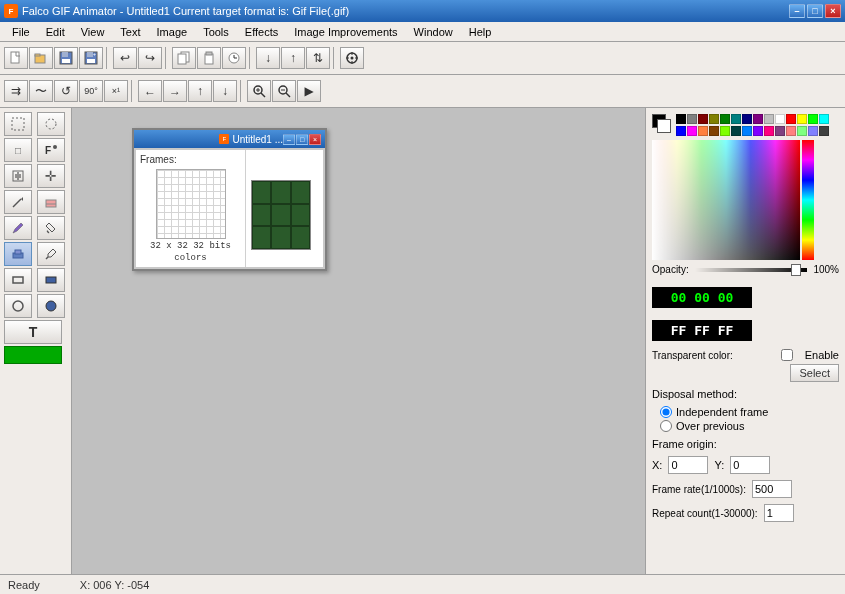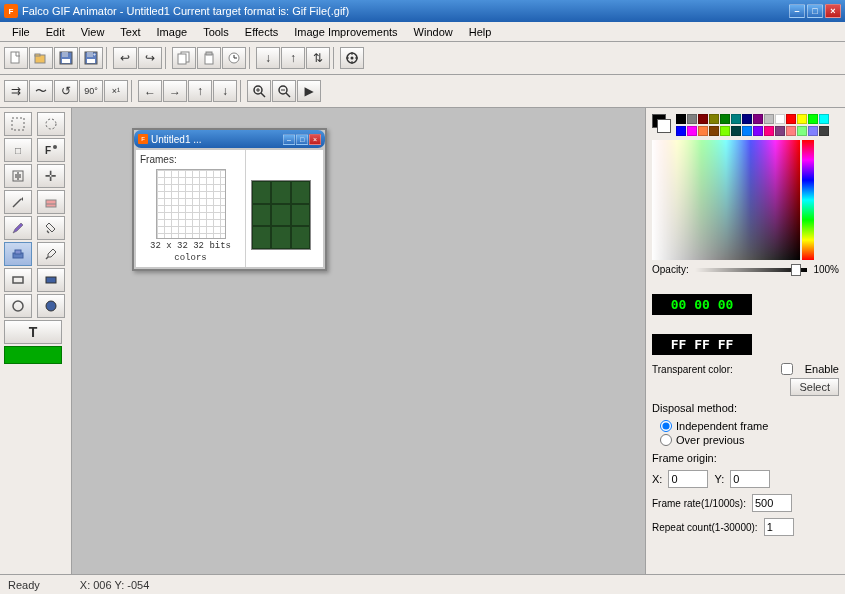--- a/index.html
+++ b/index.html
@@ -92,24 +92,23 @@
       background: #c8c8c8;
       border: 2px solid #808080;
       box-shadow: 2px 2px 4px rgba(0,0,0,0.3);
     }
     .doc-titlebar {
       background: linear-gradient(to bottom, #4a90d9, #2060b0);
       color: white;
       height: 18px;
       display: flex;
       align-items: center;
-      justify-content: space-between;
+      justify-content: flex-end;
       padding: 0 4px;
       font-size: 10px;
-      border-radius: 7px;
     }
     .doc-title-left { display: flex; align-items: center; gap: 3px; }
     .doc-title-icon { width: 10px; height: 10px; background: #ff6600; border-radius: 1px; font-size: 6px; color: white; display: flex; align-items: center; justify-content: center; }
     .doc-title-btns { display: flex; gap: 1px; }
     .doc-btn { width: 12px; height: 11px; background: linear-gradient(to bottom, #6ab0f0, #3070c0); border: 1px solid rgba(255,255,255,0.3); color: white; font-size: 7px; display: flex; align-items: center; justify-content: center; cursor: pointer; }
     .doc-btn.close { background: linear-gradient(to bottom, #e05050, #c02020); }
 
     .doc-content {
       background: white;
       margin: 2px;
@@ -198,21 +197,21 @@
     }
 
     .hex-display {
       background: #000;
       color: #0f0;
       font-family: monospace;
       font-size: 13px;
       font-weight: bold;
       text-align: center;
       padding: 3px 8px;
-      margin: 19px 0;
+      margin: 12px 0;
       width: 100px;
     }
     .hex-white {
       background: #000;
       color: white;
       font-family: monospace;
       font-size: 13px;
       font-weight: bold;
       text-align: center;
       padding: 3px 8px;

